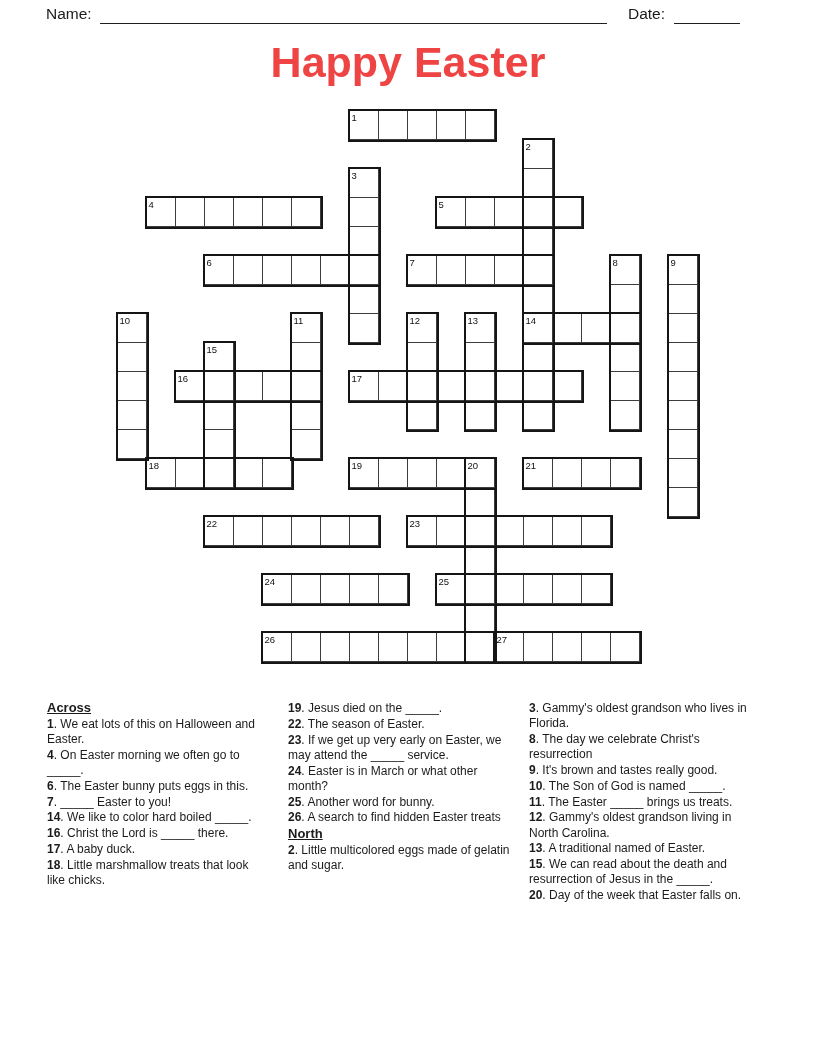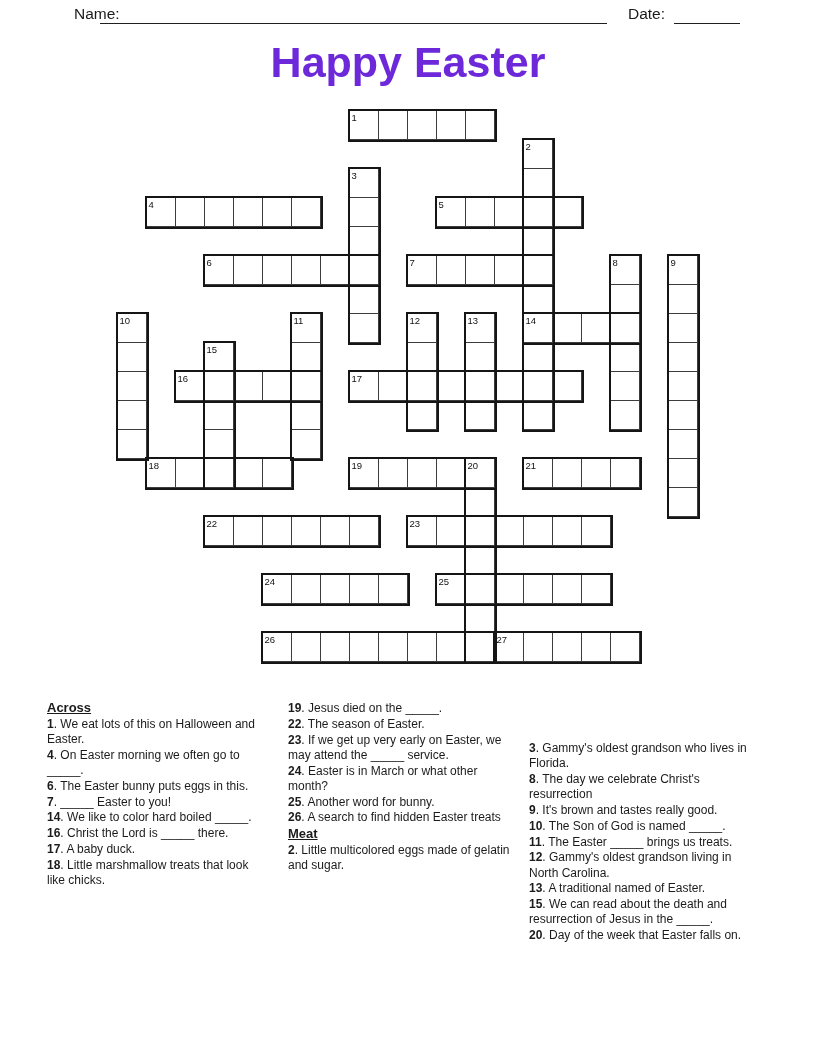--- a/index.html
+++ b/index.html
@@ -1,41 +1,41 @@
 <!DOCTYPE html>
 <html><head>
 <meta charset="utf-8">
 <style>
   html,body{margin:0;padding:0;background:#fff;}
   #page{position:relative;width:816px;height:1056px;background:#ffffff;overflow:hidden;
         font-family:"Liberation Sans","DejaVu Sans",sans-serif;color:#1b1b1b;}
   .hdr-label{position:absolute;font-size:15.5px;color:#1b1b1b;white-space:nowrap;}
   .hdr-line{position:absolute;height:0;border-top:1.6px solid #1f1f1f;}
   #title{position:absolute;left:0;top:38px;width:816px;text-align:center;
-         font-size:43px;font-weight:600;letter-spacing:0px;color:#6d28d9;}
+         font-size:43px;font-weight:600;letter-spacing:0px;color:#ef4444;}
   
   #grid{position:absolute;left:0;top:0;width:816px;height:700px;}
   .cell{position:absolute;width:30px;height:30px;box-sizing:border-box;
         border:1.3px solid #3d3d3d;background:#fff;}
   .word-outline{position:absolute;box-sizing:border-box;border:2.6px solid #151515;
         background:transparent;pointer-events:none;}
   .cellnum{position:absolute;font-size:9.5px;line-height:10px;color:#111;
         font-family:"Liberation Sans","DejaVu Sans",sans-serif;}
   
   .clue-col{position:absolute;font-size:12px;line-height:15.2px;color:#1b1b1b;}
   .clue{margin:0 0 0.6px 0;}
   .clue b{font-weight:bold;}
   .list-header{font-weight:bold;text-decoration:underline;font-size:13px;margin:0 0 1.5px 0;}
 </style>
 </head>
 <body>
 
 <div id="page">
 
-  <span class="hdr-label" style="left:46px;top:5px;margin-left:28px;">Name:</span>
+  <span class="hdr-label" style="left:46px;top:5px;">Name:</span>
   <div class="hdr-line" style="left:100px;top:22.5px;width:507px;"></div>
 
   <span class="hdr-label" style="left:628px;top:5px;">Date:</span>
   <div class="hdr-line" style="left:674px;top:22.5px;width:66px;"></div>
 
   <div id="title">Happy Easter</div>
 
   <div id="grid">
       <div class="cell" style="left: 349px; top: 110px;"></div>
       <div class="cell" style="left: 378px; top: 110px;"></div>
@@ -245,24 +245,24 @@
       <div class="clue"><b>17</b>. <span>A baby duck.</span></div>
       <div class="clue"><b>18</b>. <span>Little marshmallow treats that look like chicks.</span></div>
     </div>
   <div class="clue-col" style="left:288px;top:701px;width:226px;">
       <div class="clue"><b>19</b>. <span>Jesus died on the _____.</span></div>
       <div class="clue"><b>22</b>. <span>The season of Easter.</span></div>
       <div class="clue"><b>23</b>. <span>If we get up very early on Easter, we may attend the _____ service.</span></div>
       <div class="clue"><b>24</b>. <span>Easter is in March or what other month?</span></div>
       <div class="clue"><b>25</b>. <span>Another word for bunny.</span></div>
       <div class="clue"><b>26</b>. <span>A search to find hidden Easter treats</span></div>
-      <div class="list-header">Meat</div>
+      <div class="list-header">North</div>
       <div class="clue"><b>2</b>. <span>Little multicolored eggs made of gelatin and sugar.</span></div>
     </div>
-  <div class="clue-col" style="left:529px;top:701px;width:224px;margin-top:40px;">
+  <div class="clue-col" style="left:529px;top:701px;width:224px;">
       <div class="clue"><b>3</b>. <span>Gammy's oldest grandson who lives in Florida.</span></div>
       <div class="clue"><b>8</b>. <span>The day we celebrate Christ's resurrection</span></div>
       <div class="clue"><b>9</b>. <span>It's brown and tastes really good.</span></div>
       <div class="clue"><b>10</b>. <span>The Son of God is named _____.</span></div>
       <div class="clue"><b>11</b>. <span>The Easter _____ brings us treats.</span></div>
       <div class="clue"><b>12</b>. <span>Gammy's oldest grandson living in North Carolina.</span></div>
       <div class="clue"><b>13</b>. <span>A traditional named of Easter.</span></div>
       <div class="clue"><b>15</b>. <span>We can read about the death and resurrection of Jesus in the _____.</span></div>
       <div class="clue"><b>20</b>. <span>Day of the week that Easter falls on.</span></div>
     </div>

